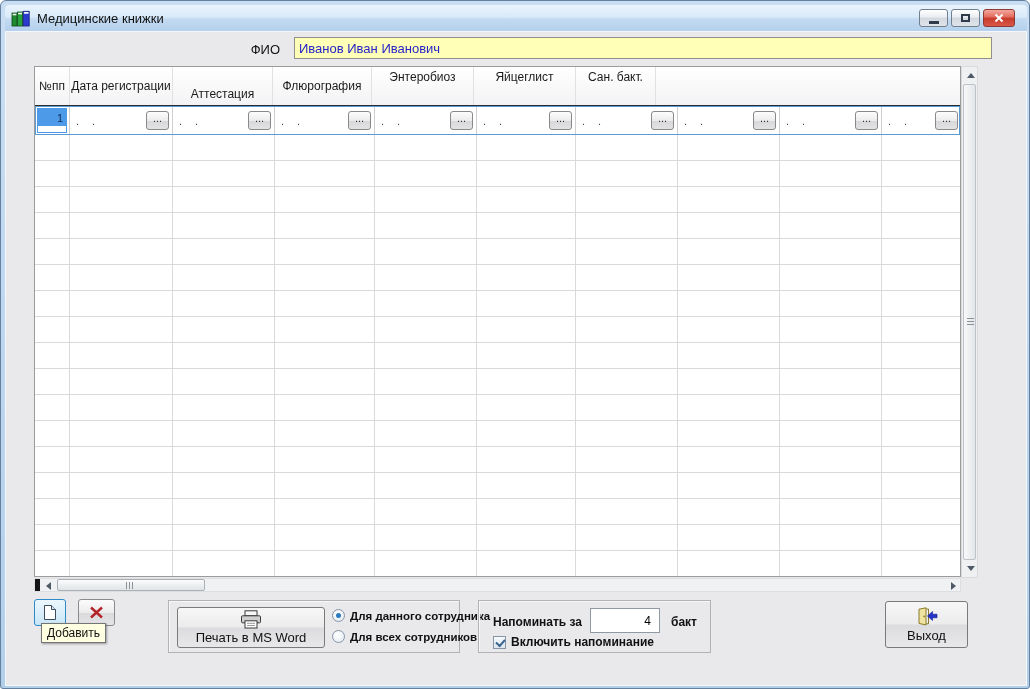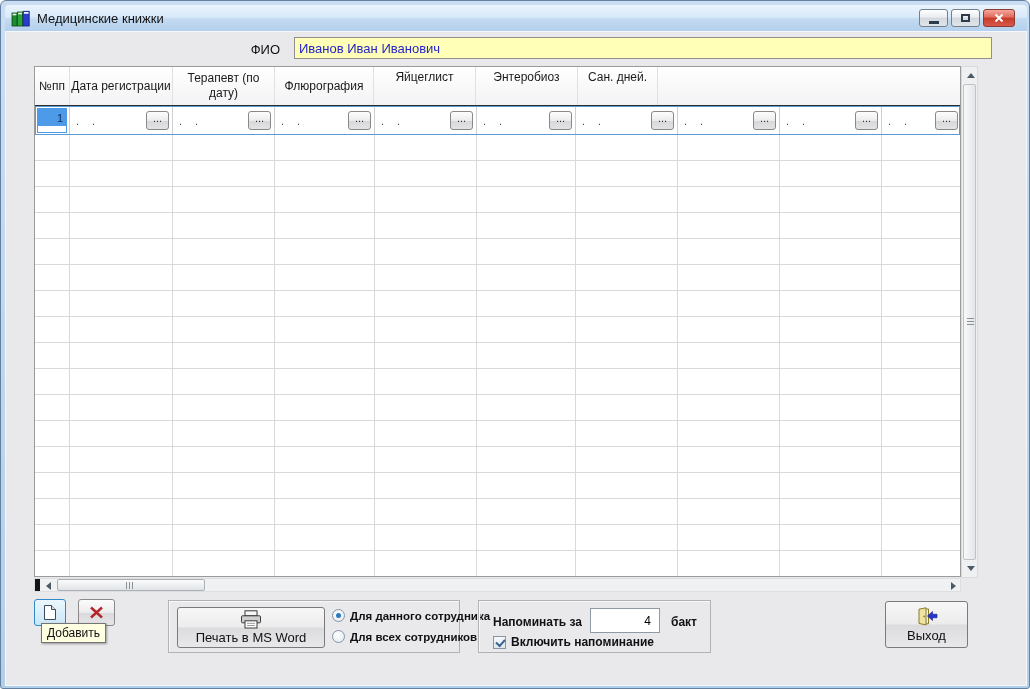--- a/index.html
+++ b/index.html
@@ -143,34 +143,34 @@
     <input class="fio-input" value="Иванов Иван Иванович" style="">
 
     <div class="grid" id="grid">
         <div class="grid-header-row">
           <div class="hcell va-middle" style="width: 35px;">
             <span>№пп</span>
           </div>
           <div class="hcell va-middle" style="width: 103px;">
             <span>Дата регистрации</span>
           </div>
-          <div class="hcell va-middle" style="width: 102px;">
-            <span>Терапевт (по дату)</span>
+          <div class="hcell va-bottom" style="width: 100px;">
+            <span>Аттестация</span>
           </div>
           <div class="hcell va-middle" style="width: 99px;">
             <span>Флюрография</span>
           </div>
           <div class="hcell va-top" style="width: 102px;">
+            <span>Энтеробиоз</span>
+          </div>
+          <div class="hcell va-top" style="width: 102px;">
             <span>Яйцеглист</span>
           </div>
-          <div class="hcell va-top" style="width: 102px;">
-            <span>Энтеробиоз</span>
-          </div>
           <div class="hcell va-top" style="width: 80px;">
-            <span>Сан. дней.</span>
+            <span>Сан. бакт.</span>
           </div>
         </div>
         <div class="row1">
           <div class="cell numcell" style="width: 35px;">
             <div class="numsel">
               <div class="numtop">1</div>
               <div class="numbot"></div>
             </div>
           </div>
           <div class="cell datecell" style="width: 103px;">

